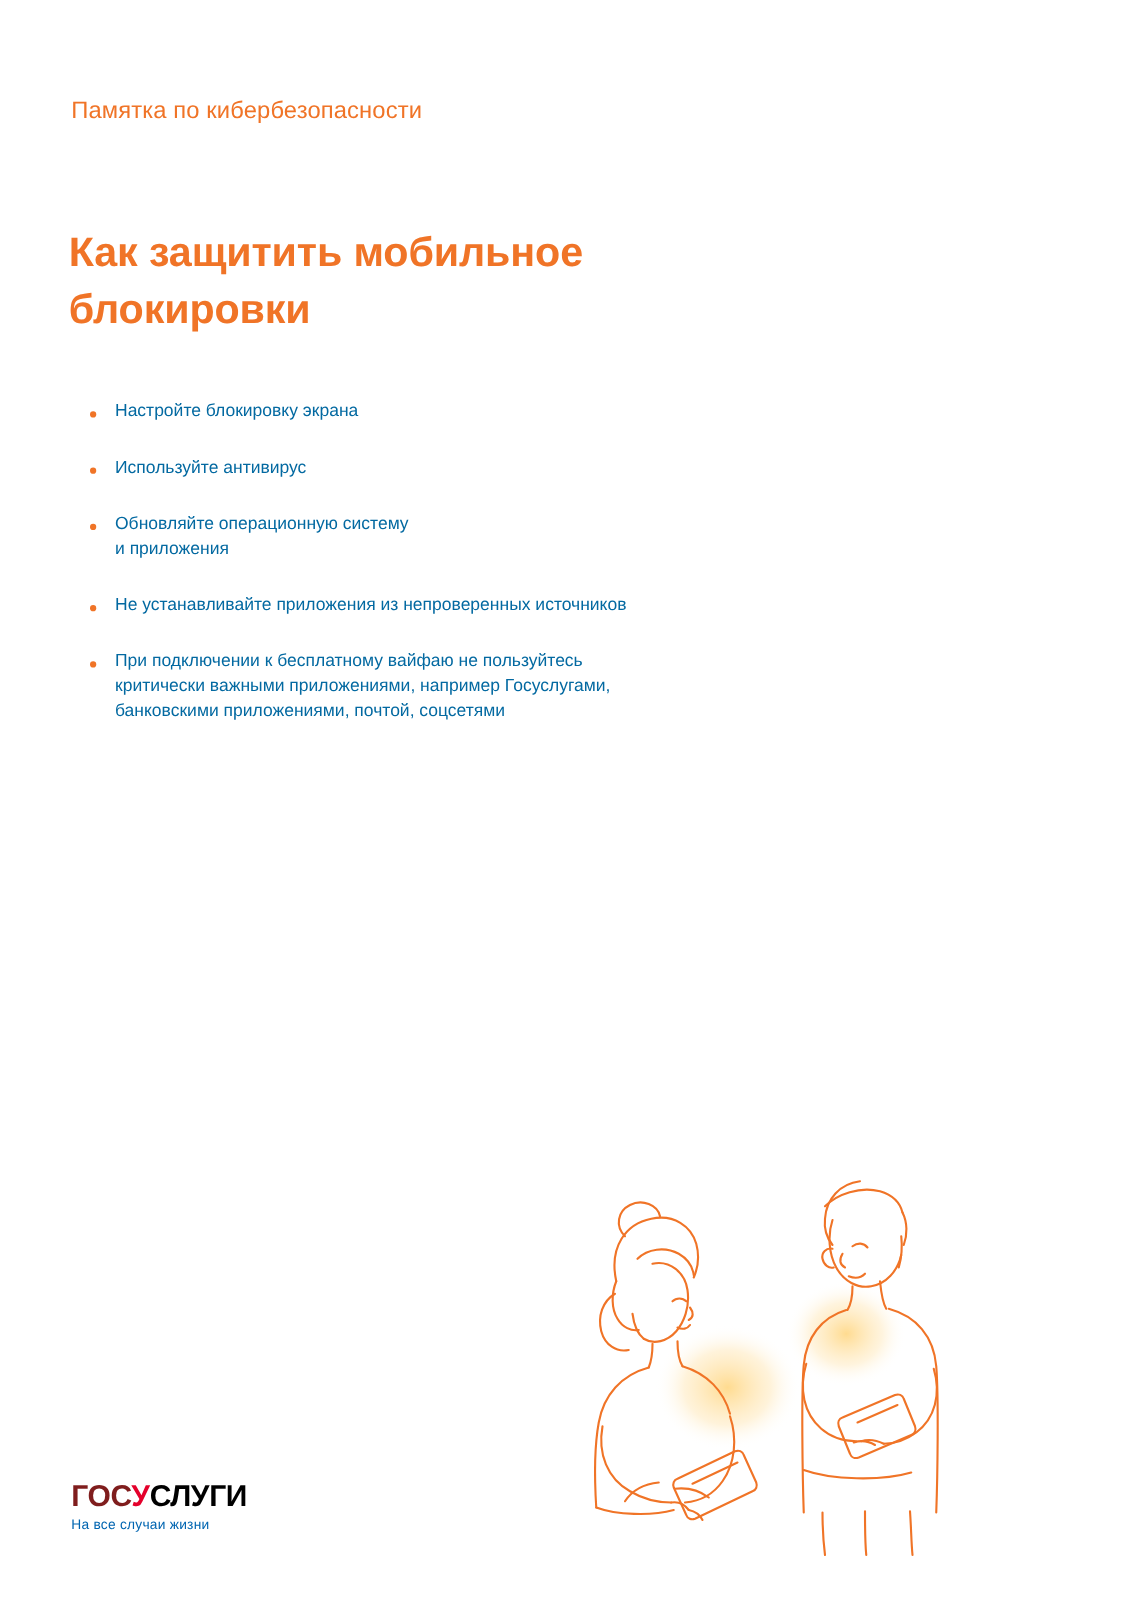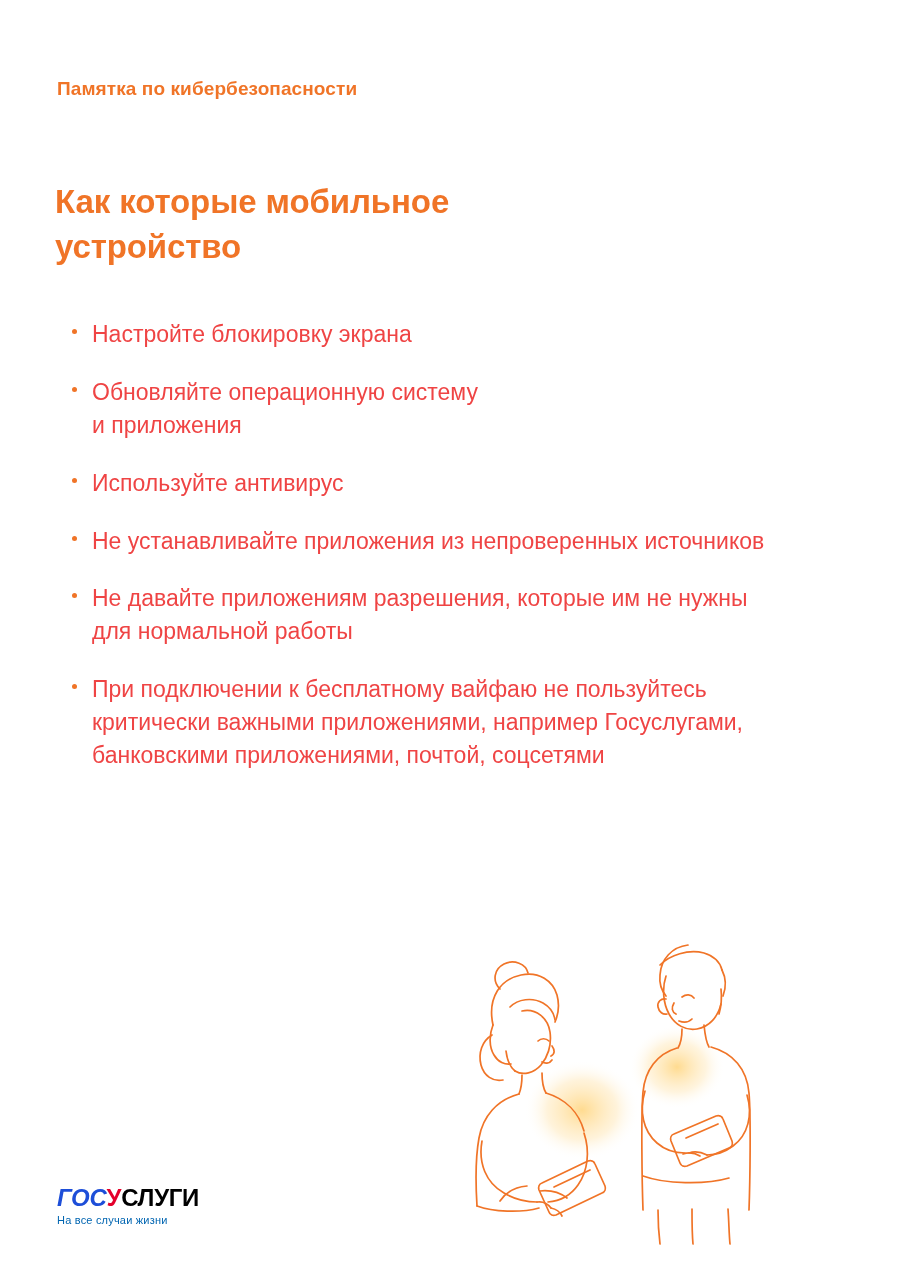--- a/index.html
+++ b/index.html
@@ -21,21 +21,21 @@
     width: 904px;
     height: 1280px;
     box-sizing: border-box;
   }
 
   .eyebrow {
     position: absolute;
     left: 57px;
     top: 78px;
     font-size: 19px;
-    font-weight: 700;
+    font-weight: 400;
     color: #f07427;
     letter-spacing: 0.1px;
   }
 
   .title {
     position: absolute;
     left: 55px;
     top: 158px;
     width: 520px;
     font-size: 33px;
@@ -52,23 +52,23 @@
     width: 770px;
     list-style: none;
     margin: 0;
     padding: 0;
   }
 
   .list-item {
     position: relative;
     padding-left: 22px;
     margin-bottom: 25px;
-    font-size: 23px;
+    font-size: 14px;
     line-height: 1.43;
-    color: #ef4444;
+    color: #0369a1;
     font-weight: 400;
     white-space: pre-line;
   }
 
   .list-item::before {
     content: "";
     position: absolute;
     left: 2px;
     top: 11px;
     width: 5px;
@@ -95,47 +95,45 @@
     left: 57px;
     top: 1186px;
     width: 230px;
   }
   .logo-word {
     font-size: 24px;
     font-weight: 700;
     letter-spacing: -0.3px;
     line-height: 1;
   }
-  .logo-gos { color: #1d4ed8; font-style: italic; }
+  .logo-gos { color: #7f1d1d; }
   .logo-u { color: #e4002b; }
   .logo-slugi { color: #000000; }
   .logo-tagline {
     margin-top: 4px;
     font-size: 11px;
     color: #0065b1;
     letter-spacing: 0.2px;
   }
 </style>
 </head>
 <body>
 
 <div class="page">
 
   <div class="eyebrow">Памятка по кибербезопасности</div>
 
-  <h1 class="title">Как которые мобильное устройство</h1>
+  <h1 class="title">Как защитить мобильное блокировки</h1>
 
   <ul class="list">
     <li class="list-item">Настройте блокировку экрана</li>
+    <li class="list-item">Используйте антивирус</li>
     <li class="list-item">Обновляйте операционную систему
 и приложения</li>
-    <li class="list-item">Используйте антивирус</li>
     <li class="list-item">Не устанавливайте приложения из непроверенных источников</li>
-    <li class="list-item">Не давайте приложениям разрешения, которые им не нужны
-для нормальной работы</li>
     <li class="list-item">При подключении к бесплатному вайфаю не пользуйтесь
 критически важными приложениями, например Госуслугами,
 банковскими приложениями, почтой, соцсетями</li>
   </ul>
 
   <div class="illustration">
     <svg width="420" height="330" viewBox="0 0 420 330" fill="none" xmlns="http://www.w3.org/2000/svg">
       <defs>
         <radialGradient id="glowA" cx="50%" cy="50%" r="50%">
           <stop offset="0%" stop-color="#ffd98a" stop-opacity="0.95"></stop>

